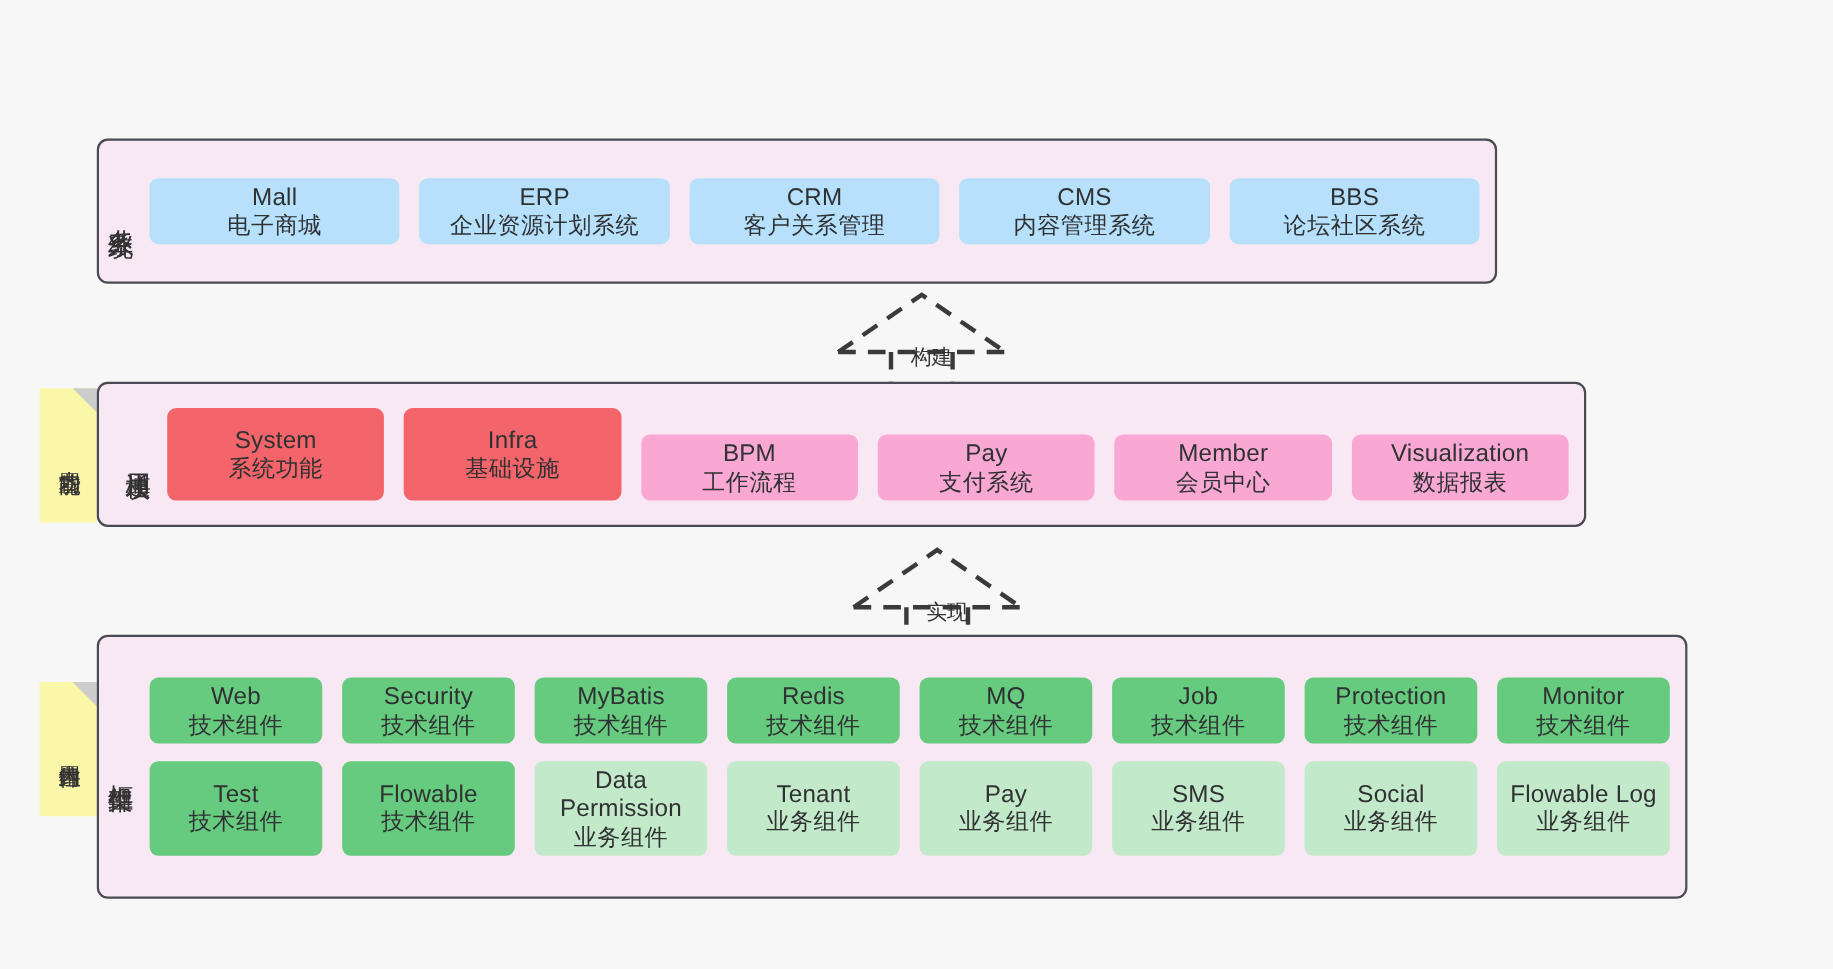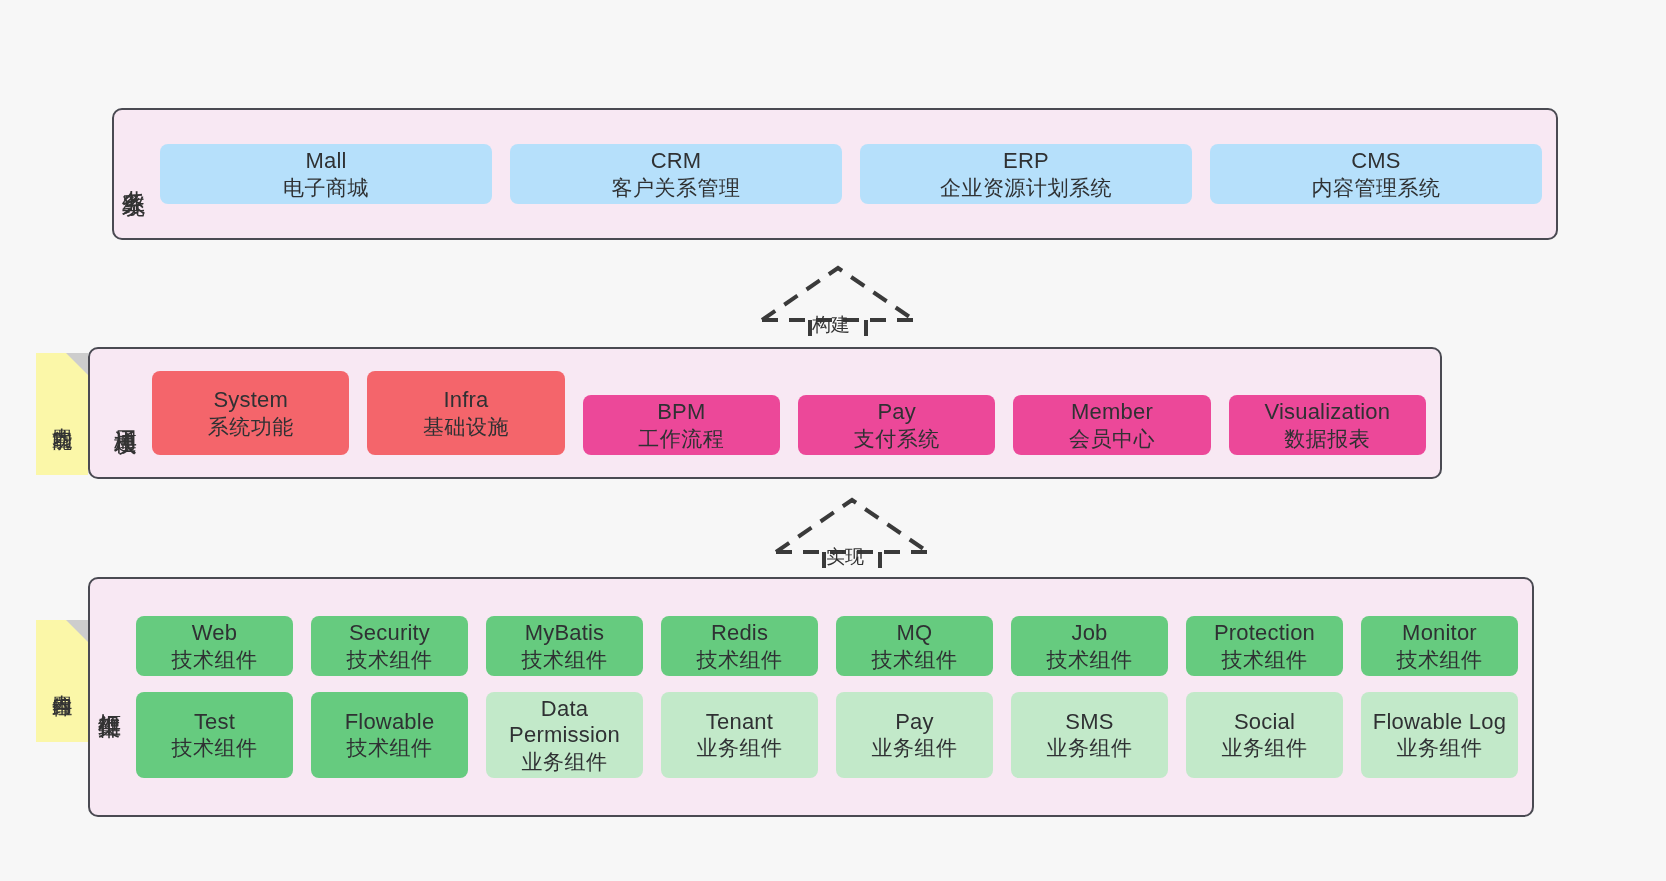--- a/index.html
+++ b/index.html
@@ -85,21 +85,21 @@
     letter-spacing: 0.2px;
   }
   .tile .t-cn {
     font-size: 21px;
     color: #2f3133;
     letter-spacing: 0.5px;
   }
 
   .c-blue       { background: #b6e0fb; }
   .c-red        { background: #f4656b; }
-  .c-pink       { background: #ec4899; margin-top: 24px; }
+  .c-pink       { background: #f9a8d4; margin-top: 24px; }
   .c-green      { background: #66cb7f; }
   .c-lightgreen { background: #c2e9c9; }
 
   
   .note {
     position: absolute;
     box-sizing: border-box;
     background: #fbf7a8;
     display: flex;
     align-items: center;
@@ -128,46 +128,51 @@
     position: absolute;
   }
   .arrow svg { display: block; }
   .arrow-label {
     position: absolute;
     font-size: 19px;
     color: #333333;
     background: transparent;
     white-space: nowrap;
     user-select: none;
+    padding-left: 16px;
   }
 </style>
 </head>
 <body>
 
 <div id="canvas">
 
-  <div class="layer" id="layer-business" style="left:88px; top:108px; width:1446px; height:132px;margin-left:24px;">
+  <div class="layer" id="layer-business" style="left:88px; top:126px; width:1273px; height:132px;">
     <div class="layer-title">业务系统</div>
     <div class="layer-body">
       <div class="row">
         <div class="tile c-blue">
           <span class="t-en">Mall</span>
           <span class="t-cn">电子商城</span>
         </div>
         <div class="tile c-blue">
+          <span class="t-en">ERP</span>
+          <span class="t-cn">企业资源计划系统</span>
+        </div>
+        <div class="tile c-blue">
           <span class="t-en">CRM</span>
           <span class="t-cn">客户关系管理</span>
         </div>
         <div class="tile c-blue">
-          <span class="t-en">ERP</span>
-          <span class="t-cn">企业资源计划系统</span>
-        </div>
-        <div class="tile c-blue">
           <span class="t-en">CMS</span>
           <span class="t-cn">内容管理系统</span>
+        </div>
+        <div class="tile c-blue">
+          <span class="t-en">BBS</span>
+          <span class="t-cn">论坛社区系统</span>
         </div>
       </div>
     </div>
   </div>
 
   <div class="arrow" style="left:758px; top:262px; width:160px; height:90px;">
     <svg width="160" height="90" viewBox="0 0 160 90">
       <path d="M 4 58 L 80 6 L 156 58" fill="none" stroke="#3a3a3a" stroke-width="4" stroke-dasharray="16 11" stroke-linecap="butt"></path>
       <path d="M 4 58 L 156 58" fill="none" stroke="#3a3a3a" stroke-width="4" stroke-dasharray="16 11"></path>
       <path d="M 52 58 L 52 90" fill="none" stroke="#3a3a3a" stroke-width="4" stroke-dasharray="16 11"></path>

